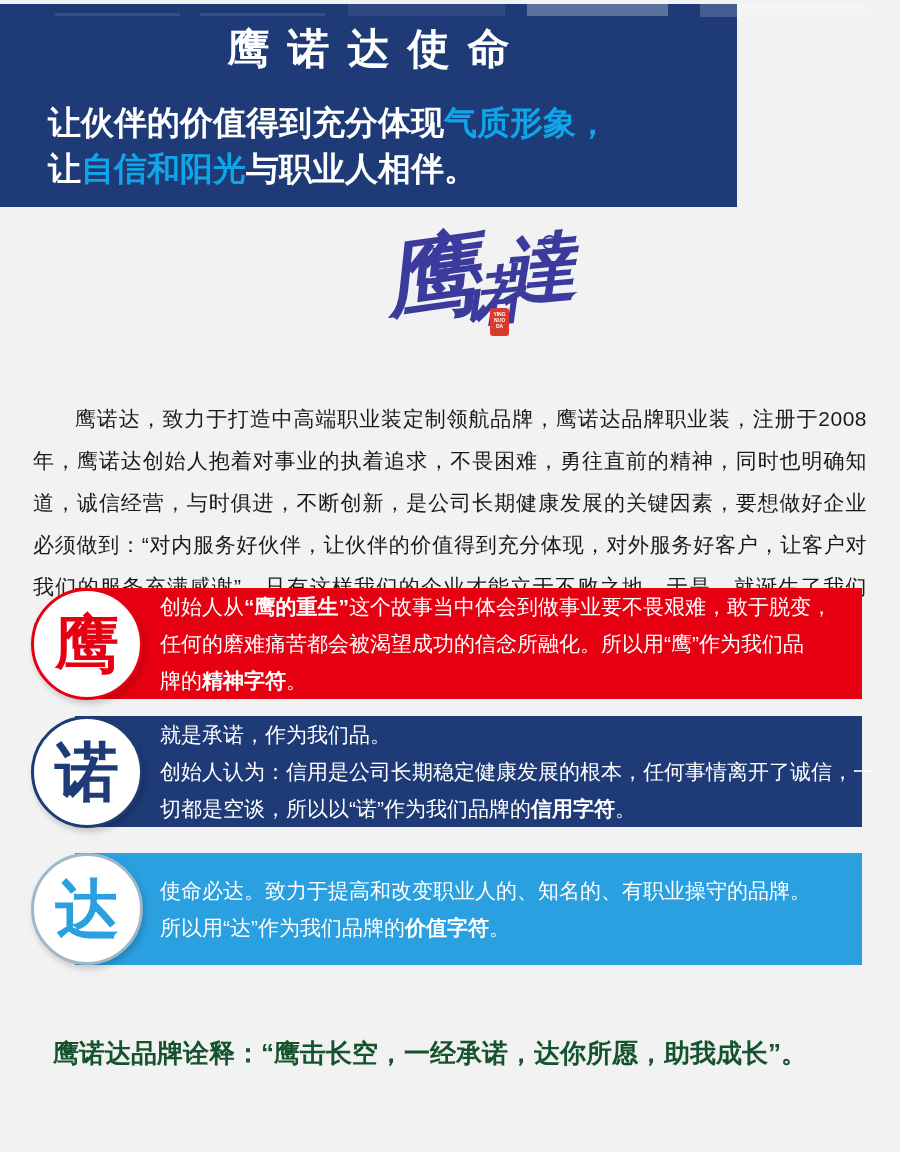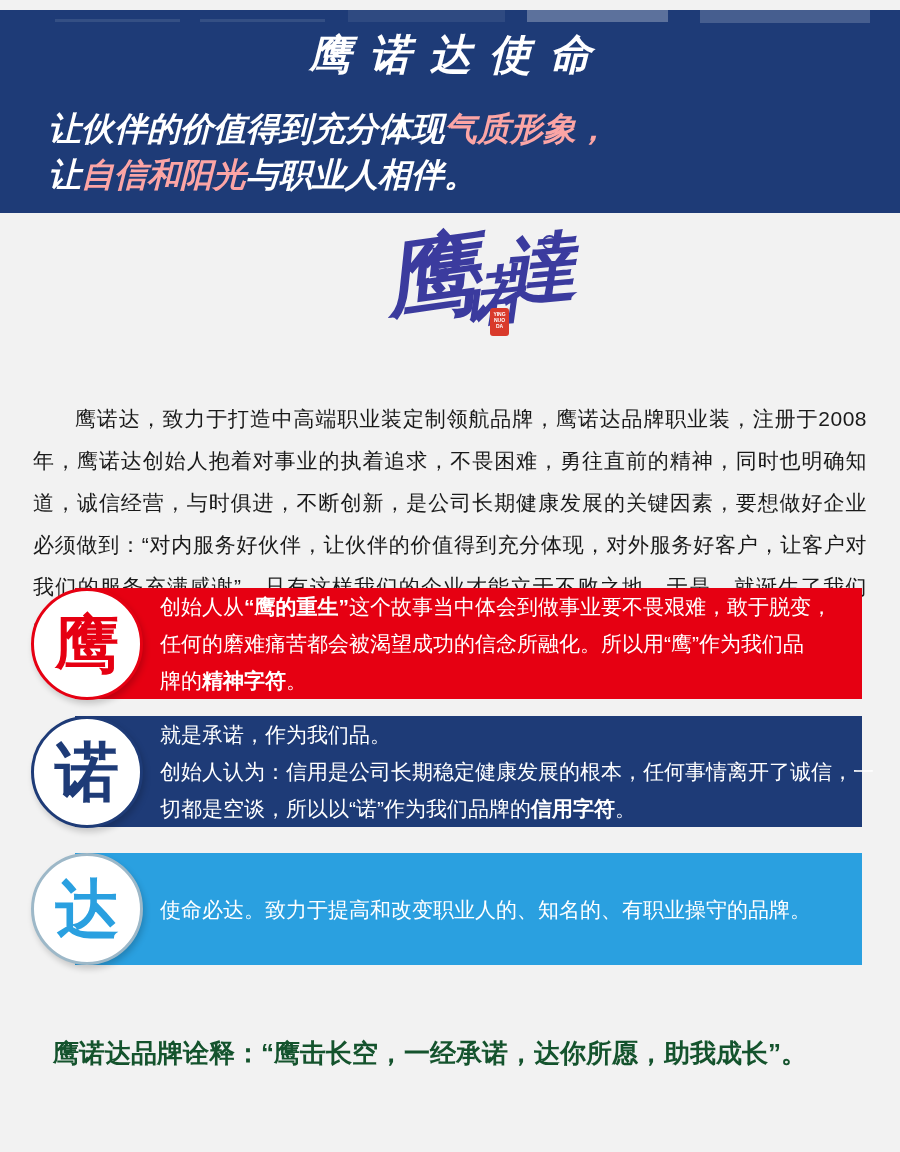--- a/index.html
+++ b/index.html
@@ -2,39 +2,39 @@
 <html><head>
 <meta charset="utf-8">
 <style>
   html,body{margin:0;padding:0;background:#e8e8e8;}
   .page{
     position:relative;width:900px;height:1152px;margin:0 auto;
     background:#f2f2f2;overflow:hidden;
     font-family:"Liberation Sans","DejaVu Sans",sans-serif;
   }
   
-  .header{position:absolute;top:10px;left:0;width:900px;height:203px;background:#1e3b77;font-style:italic;}
+  .header{position:absolute;top:4px;left:0;width:737px;height:203px;background:#1e3b77;}
   .top-strip{position:absolute;top:0;left:0;width:900px;height:14px;}
   .top-strip .rem{position:absolute;}
   .rem-1{left:55px;top:9px;width:125px;height:3px;background:rgba(255,255,255,0.10);}
   .rem-2{left:200px;top:9px;width:125px;height:3px;background:rgba(255,255,255,0.10);}
   .rem-3{left:348px;top:0;width:157px;height:12px;background:rgba(255,255,255,0.08);}
   .rem-4{left:527px;top:0;width:141px;height:12px;background:rgba(255,255,255,0.28);}
   .rem-5{left:700px;top:0;width:170px;height:13px;background:rgba(255,255,255,0.18);}
   .page-title{
     position:absolute;top:24px;left:0;width:100%;text-align:center;
     color:#ffffff;font-size:42px;font-weight:700;line-height:1;
     letter-spacing:18px;text-indent:18px;white-space:nowrap;
   }
   .slogan{position:absolute;top:96px;left:48px;right:42px;color:#ffffff;
     font-size:33px;font-weight:700;}
   .slogan .rich-line{line-height:46px;}
   .slogan .rich-line:nth-child(1){text-align:left;}
   .slogan .rich-line:nth-child(2){text-align:right;}
-  .slogan .em{color:#fca5a5;}
+  .slogan .em{color:#0ea5e9;}
   
   .logo{position:absolute;left:370px;top:215px;width:230px;height:140px;}
   .logo-char{position:absolute;color:#3b3b9e;font-weight:700;font-style:italic;
     font-family:"DejaVu Serif","Liberation Serif",serif;line-height:1;}
   .logo-ying{left:14px;top:16px;font-size:92px;transform:rotate(-8deg);}
   .logo-nuo{left:90px;top:50px;font-size:62px;transform:rotate(-6deg);}
   .logo-da{left:130px;top:16px;font-size:76px;transform:rotate(-5deg);}
   .logo-reg{position:absolute;left:172px;top:20px;width:11px;height:11px;
     border:2px solid #3b3b9e;border-radius:50%;}
   .logo-seal{position:absolute;left:120px;top:93px;width:19px;height:28px;
@@ -133,18 +133,19 @@
         <div class="rich-line"><span>切都是空谈，所以以“诺”作为我们品牌的</span><span class="em">信用字符</span><span>。</span></div>
       </div>
   </section>
 
   <section class="banner banner-da">
     <div class="badge">
       <span class="badge-char">达</span>
     </div>
     <div class="banner-text">
         <div class="rich-line"><span>使命必达。致力于提高和改变职业人的、知名的、有职业操守的品牌。</span></div>
+        <div class="rich-line"><span>所以用“达”作为我们品牌的</span><span class="em">价值字符</span><span>。</span></div>
       </div>
   </section>
 
   <div class="statement">鹰诺达品牌诠释：“鹰击长空，一经承诺，达你所愿，助我成长”。</div>
 
 </div>
 
 </body></html>

